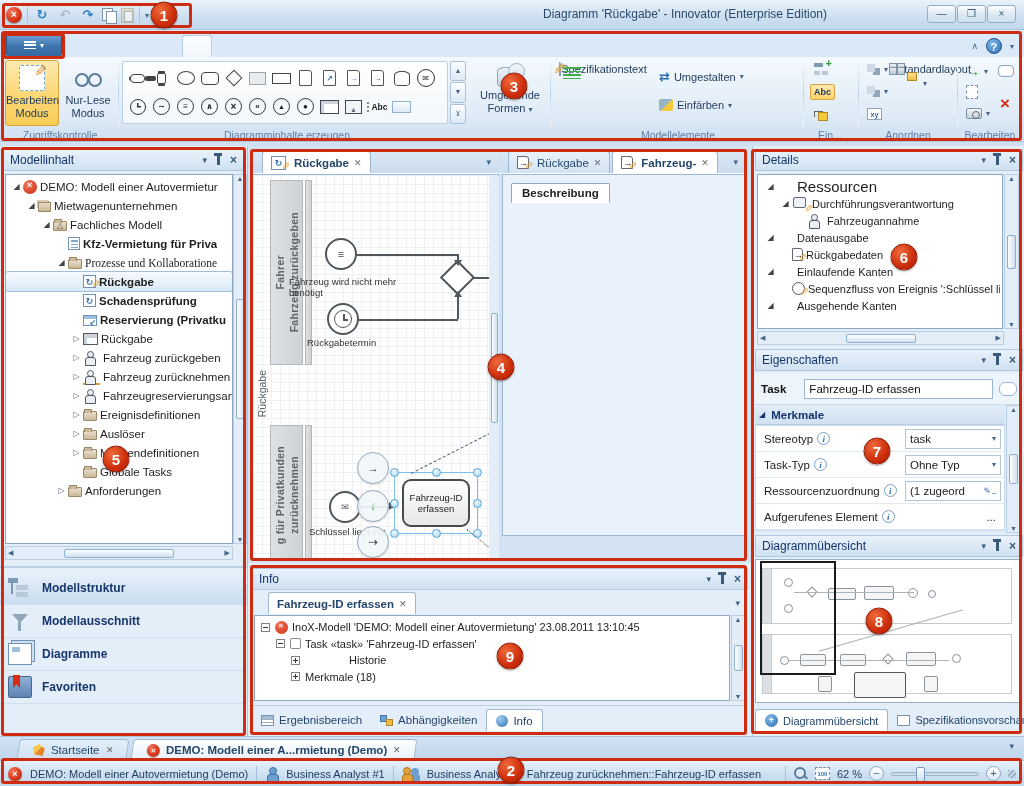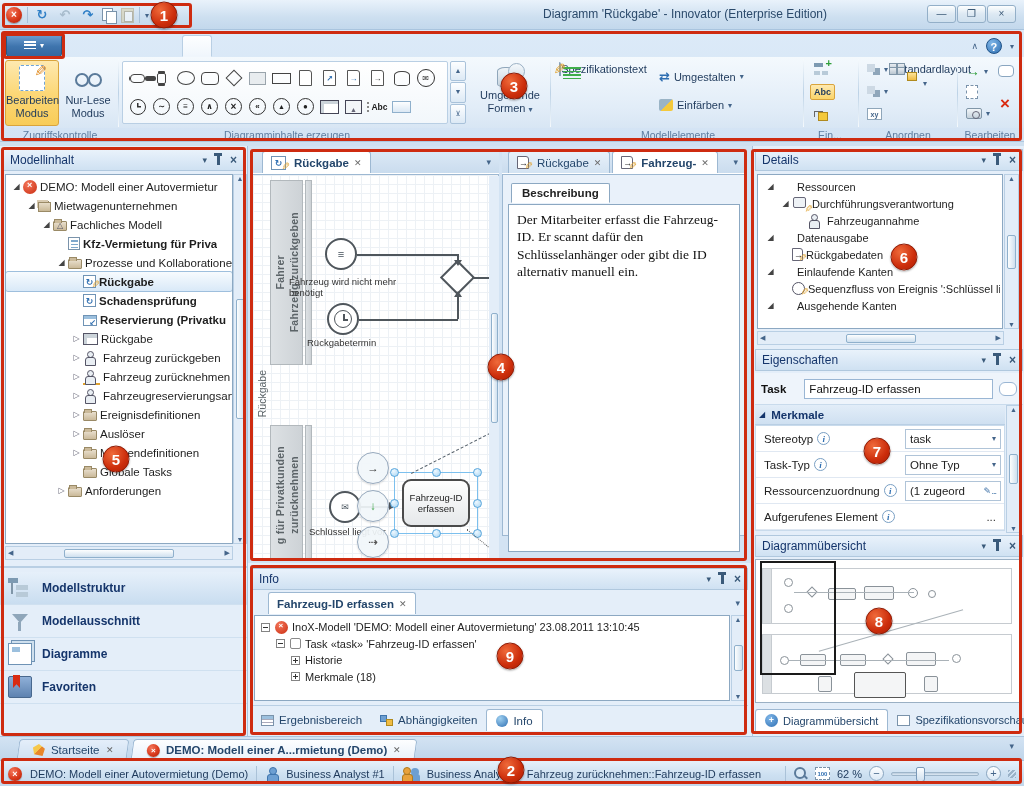--- a/index.html
+++ b/index.html
@@ -481,21 +481,21 @@
         <div class="trow" style="padding-left: 34px;">
         <span class="arr open"></span>
         <span class="tico i-folder-a"></span>
         <span class="tlb">Fachliches Modell</span>
       </div>
         <div class="trow b" style="padding-left: 49px;">
         <span class="arr"></span>
         <span class="tico i-diagram"></span>
         <span class="tlb">Kfz-Vermietung für Priva</span>
       </div>
-        <div class="trow" style="padding-left: 49px;">
+        <div class="trow" style="padding-left: 49px; font-family: Liberation Serif, serif;">
         <span class="arr open"></span>
         <span class="tico i-folder"></span>
         <span class="tlb">Prozesse und Kollaboratione</span>
       </div>
         <div class="trow b sel" style="padding-left: 64px;">
         <span class="arr"></span>
         <span class="tico i-proc-e"></span>
         <span class="tlb">Rückgabe</span>
       </div>
         <div class="trow b" style="padding-left: 64px;">
@@ -666,21 +666,20 @@
         </span>
         <span class="dtab active">
           <span class="tico i-dataout" style="width:12px;height:13px;"></span>
           <span>Fahrzeug-</span>
             <span class="tx">✕</span>
         </span>
         <span class="dd-end">▾</span>
       </div>
       <div class="abs" style="left:0;top:24px;width:244px;height:362px;background:#e9f1fa;border:1px solid #9db8d2;">
         <span class="beschr-tab" style="left:8px;top:8px;">Beschreibung</span>
-        <div class="beschr-body" style="left:5px;top:29px;width:232px;height:348px;">Der Mitarbeiter erfasst die Fahrzeug-ID. Er scannt dafür den Schlüsselanhänger oder gibt die ID alternativ manuell ein.</div>
       </div>
     </div>
   </div>
 
   <div class="abs" style="left:248px;top:563px;width:504px;height:173px;background:#e4eef9;">
     <div class="panel-h abs" style="left:4px;top:5px;width:496px;">
       <span>Info</span>
       <span class="ph-icons">
         <span class="phi">▾</span>
         <span class="pin"></span>
@@ -699,21 +698,21 @@
     <div class="irow" style="padding-left: 4px;">
         <span class="pm minus"></span>
         <span class="iico model-red"></span>
         <span>InoX-Modell 'DEMO: Modell einer Autovermietung' 23.08.2011 13:10:45</span>
       </div>
         <div class="irow" style="padding-left: 19px;">
         <span class="pm minus"></span>
         <span class="iico checkbox"></span>
         <span>Task «task» 'Fahrzeug-ID erfassen'</span>
       </div>
-        <div class="irow" style="padding-left: 34px;">
+        <div class="irow" style="padding-left: 34px; gap: 44px;">
         <span class="pm plus"></span>
 
         <span>Historie</span>
       </div>
         <div class="irow" style="padding-left: 34px;">
         <span class="pm plus"></span>
 
         <span>Merkmale (18)</span>
       </div>
       </div>
@@ -744,21 +743,21 @@
     <div class="panel-h abs" style="left:2px;top:3px;width:268px;">
       <span>Details</span>
       <span class="ph-icons">
         <span class="phi">▾</span>
         <span class="pin"></span>
         <span class="phi x">×</span>
       </span>
     </div>
     <div class="whitebox abs" style="left:4px;top:28px;width:246px;height:155px;padding:3px 2px;overflow:hidden;">
 
-    <div class="trow" style="height: 17px; font-size: 11px; padding-left: 4px;">
+    <div class="trow" style="height: 17px; font-size: 15px; padding-left: 4px;">
         <span class="arr open"></span>
         <span class="tico"></span>
         <span class="tlb">Ressourcen</span>
       </div>
         <div class="trow" style="height: 17px; font-size: 11px; padding-left: 19px;">
         <span class="arr open"></span>
         <span class="tico i-role"></span>
         <span class="tlb">Durchführungsverantwortung</span>
       </div>
         <div class="trow" style="height: 17px; font-size: 11px; padding-left: 34px;">

